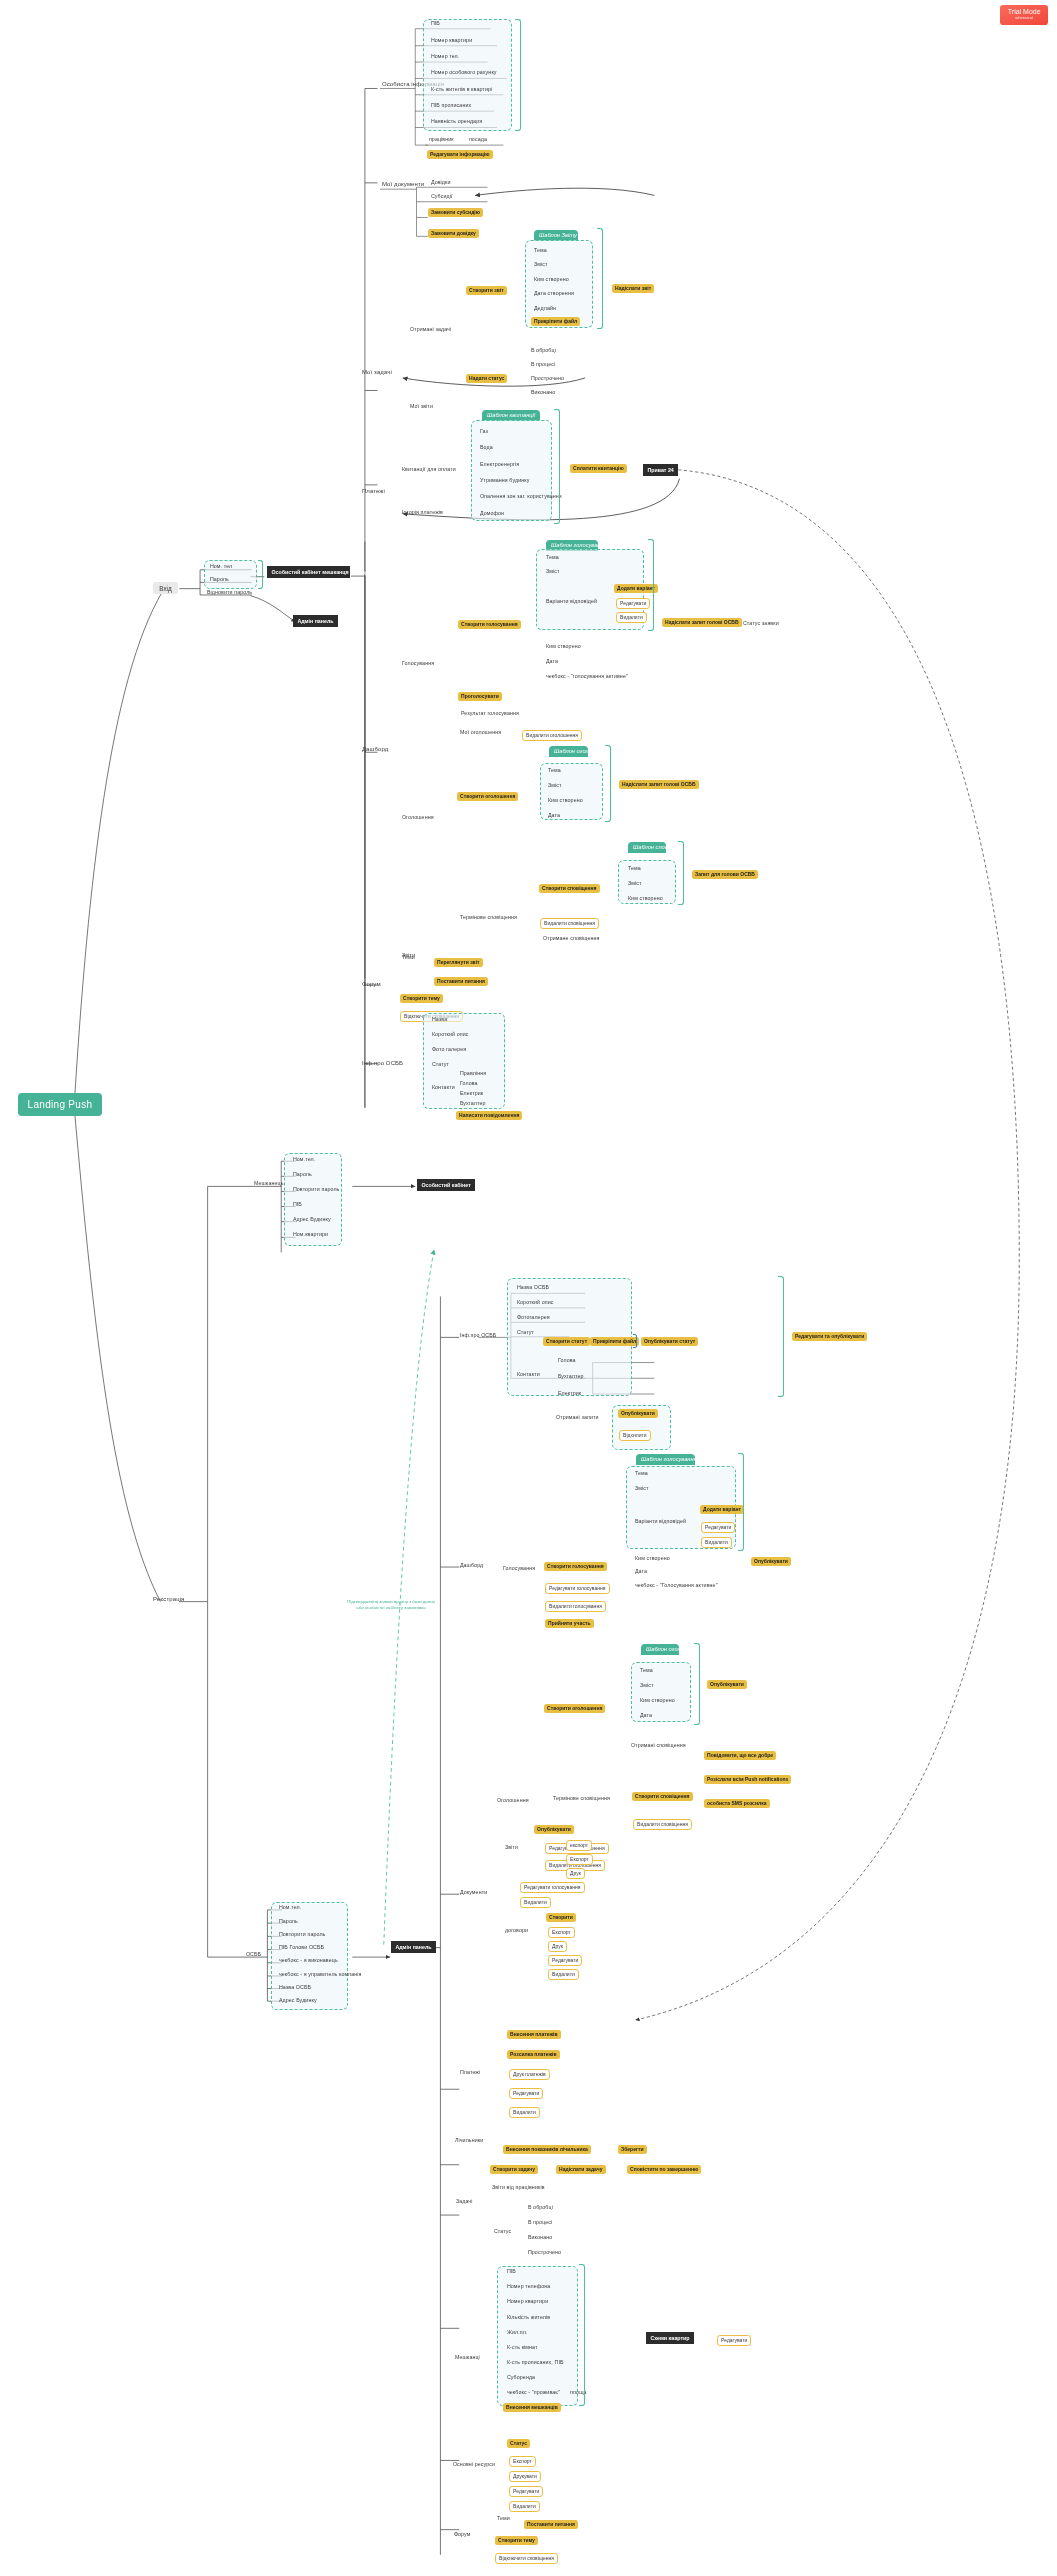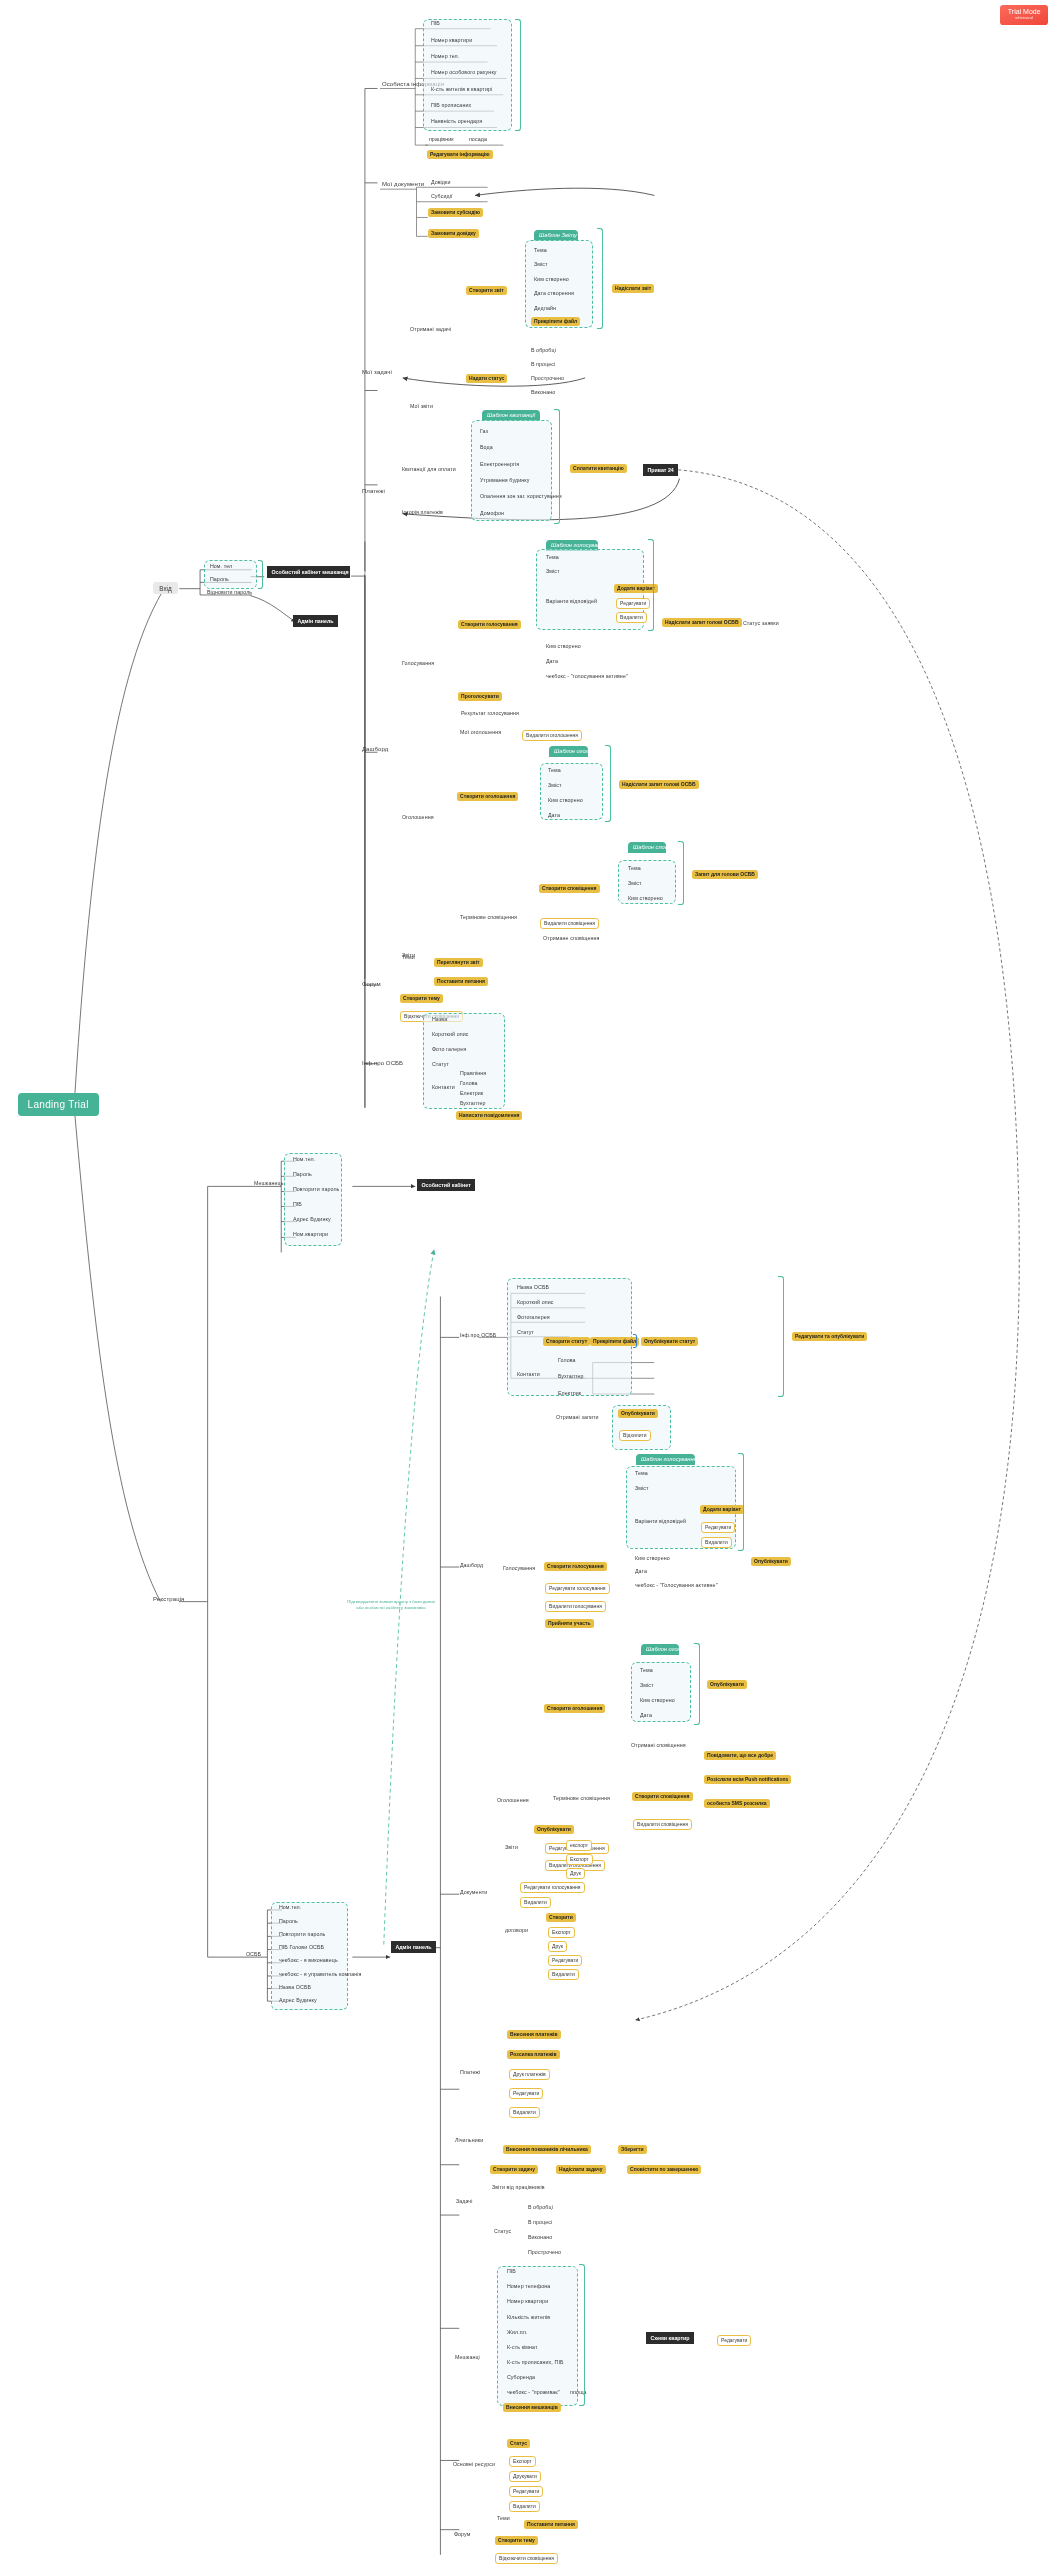--- a/index.html
+++ b/index.html
@@ -189,21 +189,21 @@
       <path d="M942 2165 H 960 M942 2190 H 960 M942 2215 H 960"></path>
       <path d="M905 2190 H 942"></path>
     </g>
   </svg>
 
   <div class="node n-redgrad" style="right:8.8px; top:5px;">
     <span>Trial Mode</span>
     <span class="sub">whimsical</span>
   </div>
 
-  <div class="node n-green big" style="left:17.6px; top:1093px;">Landing Trial</div>
+  <div class="node n-green big" style="left:17.6px; top:1093px;">Landing Push</div>
 
   <div class="node n-grey" style="left:153px; top:582px;">Вхід</div>
 
   <div class="group-frame" style="left:204px; top:560px; width:53px; height:29px;"></div>
   <div class="node n-plain xs" style="left:208px; top:563px;">Ном. тел</div>
   <div class="node n-plain xs" style="left:208px; top:576px;">Пароль</div>
   <div class="node n-plain xs" style="left:205px; top:589px;">Відновити пароль</div>
   <div class="bracket" style="left:258px; top:560px; width:5px; height:29px;"></div>
 
   <div class="node n-dark sm" style="left:267px; top:566px; width:83px;">Особистий кабінет мешканця / працівника</div>

